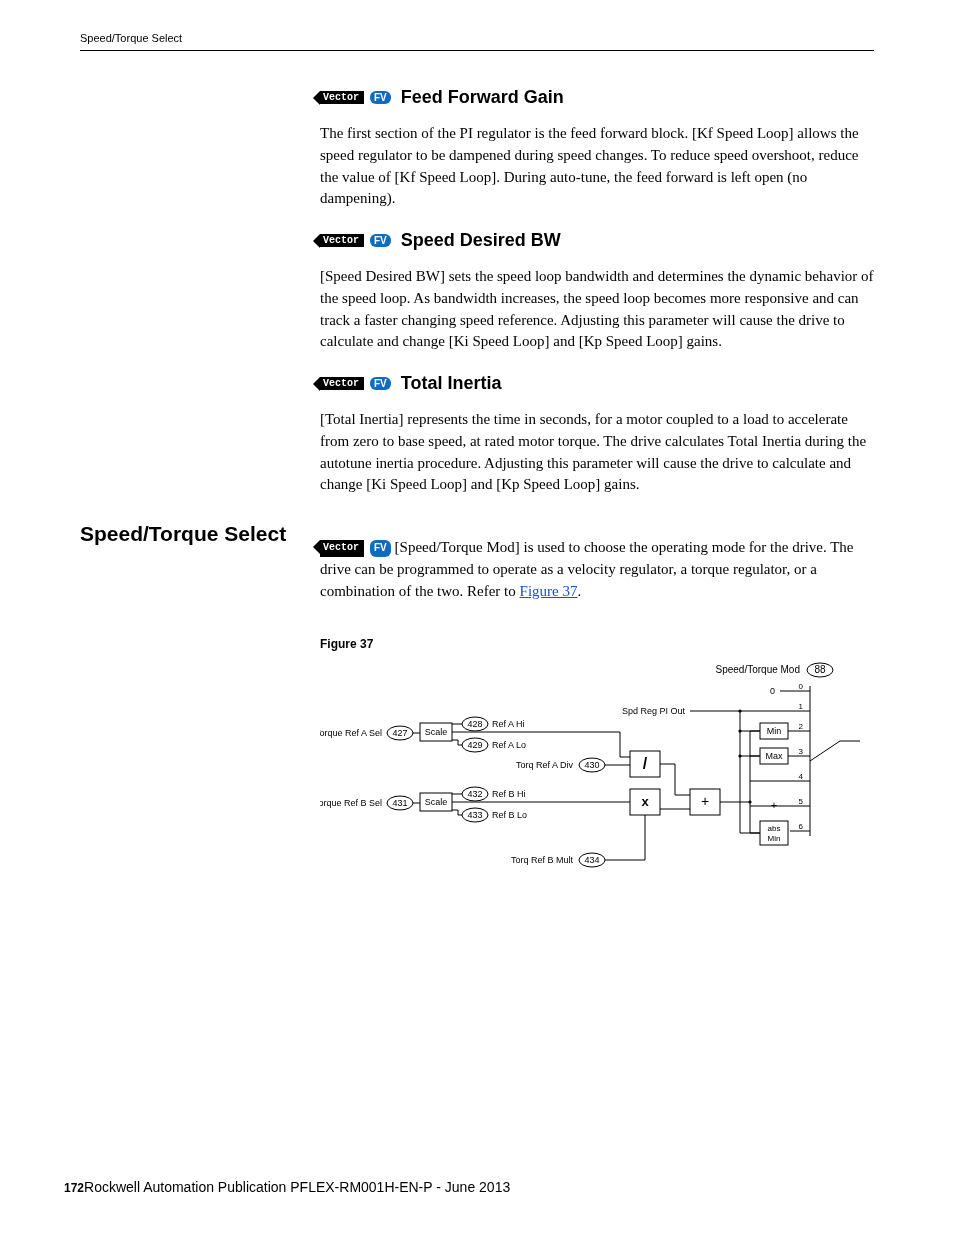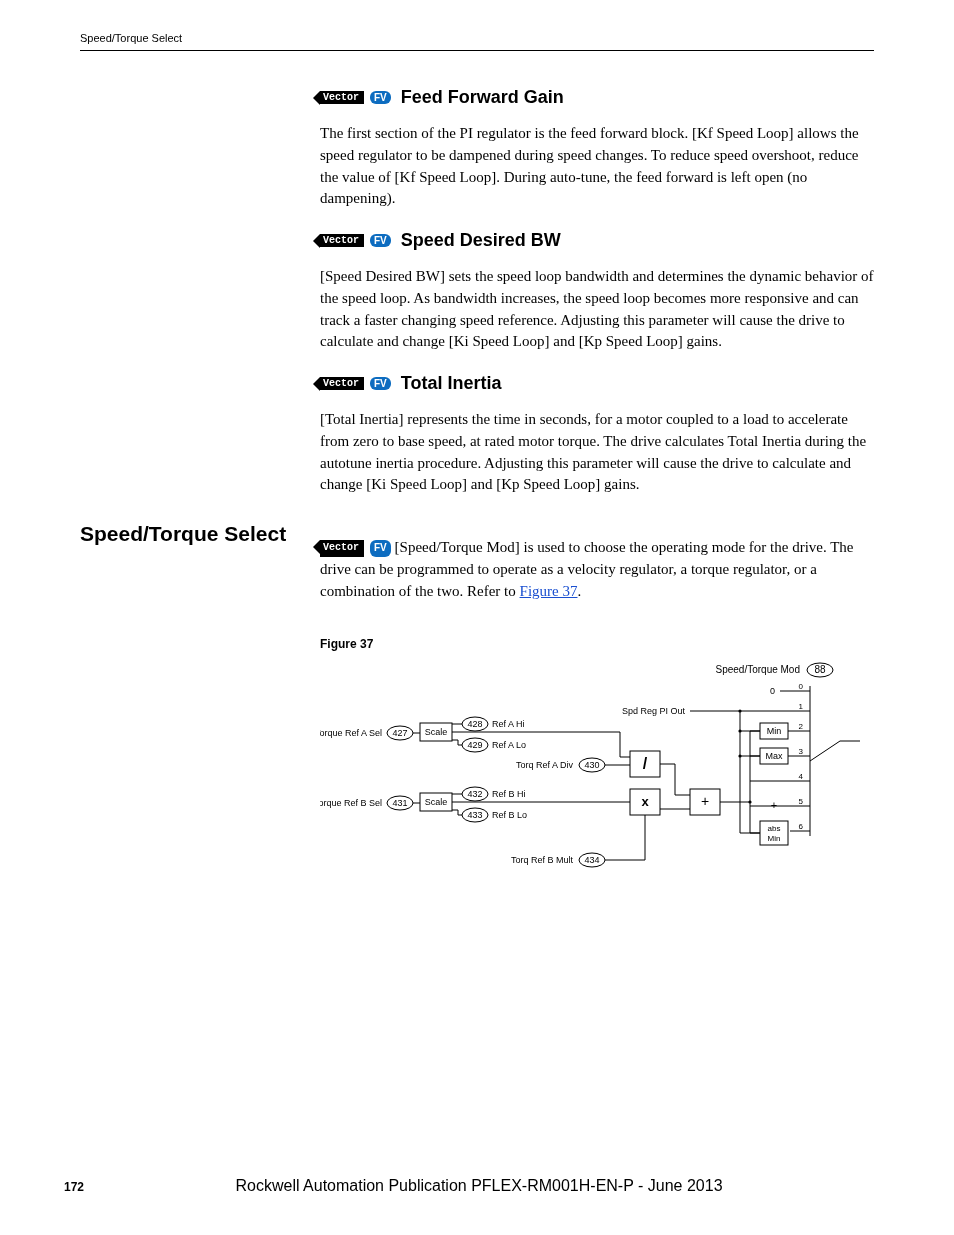--- a/index.html
+++ b/index.html
@@ -129,23 +129,23 @@
     display: flex;
     align-items: baseline;
   }
   .pagenum {
     font-family: Arial, Helvetica, sans-serif;
     font-weight: bold;
     font-size: 12px;
   }
   .pubinfo {
     flex: 1;
-    text-align: center;
-    font-family: Arial, Helvetica, sans-serif;
-    font-size: 16px;
+    text-align: left;
+    font-family: Arial, Helvetica, sans-serif;
+    font-size: 14px;
   }
   svg text { font-family: Arial, Helvetica, sans-serif; }
 </style>
 </head>
 <body>
 
 <div class="page">
   <div class="runhead">Speed/Torque Select</div>
   <div class="rule"></div>
 

